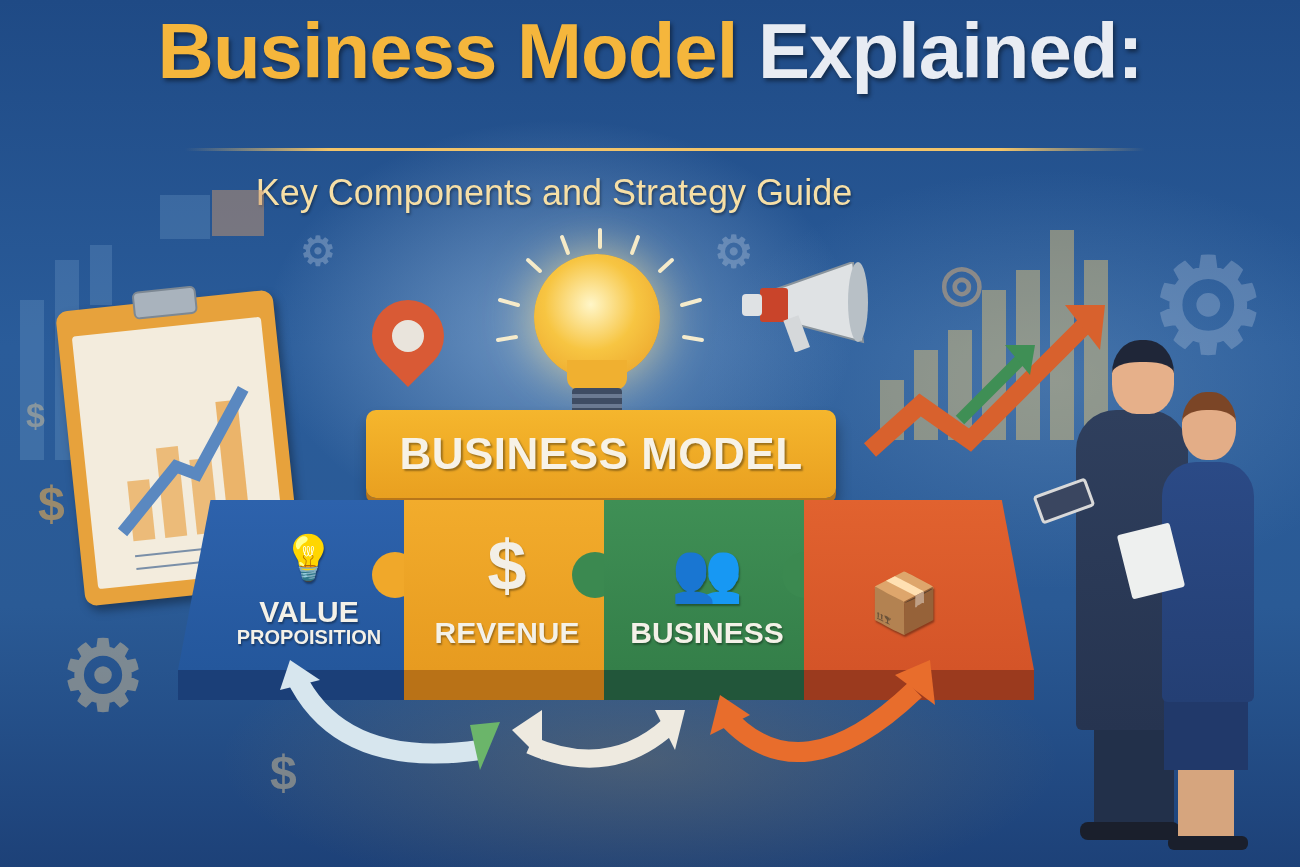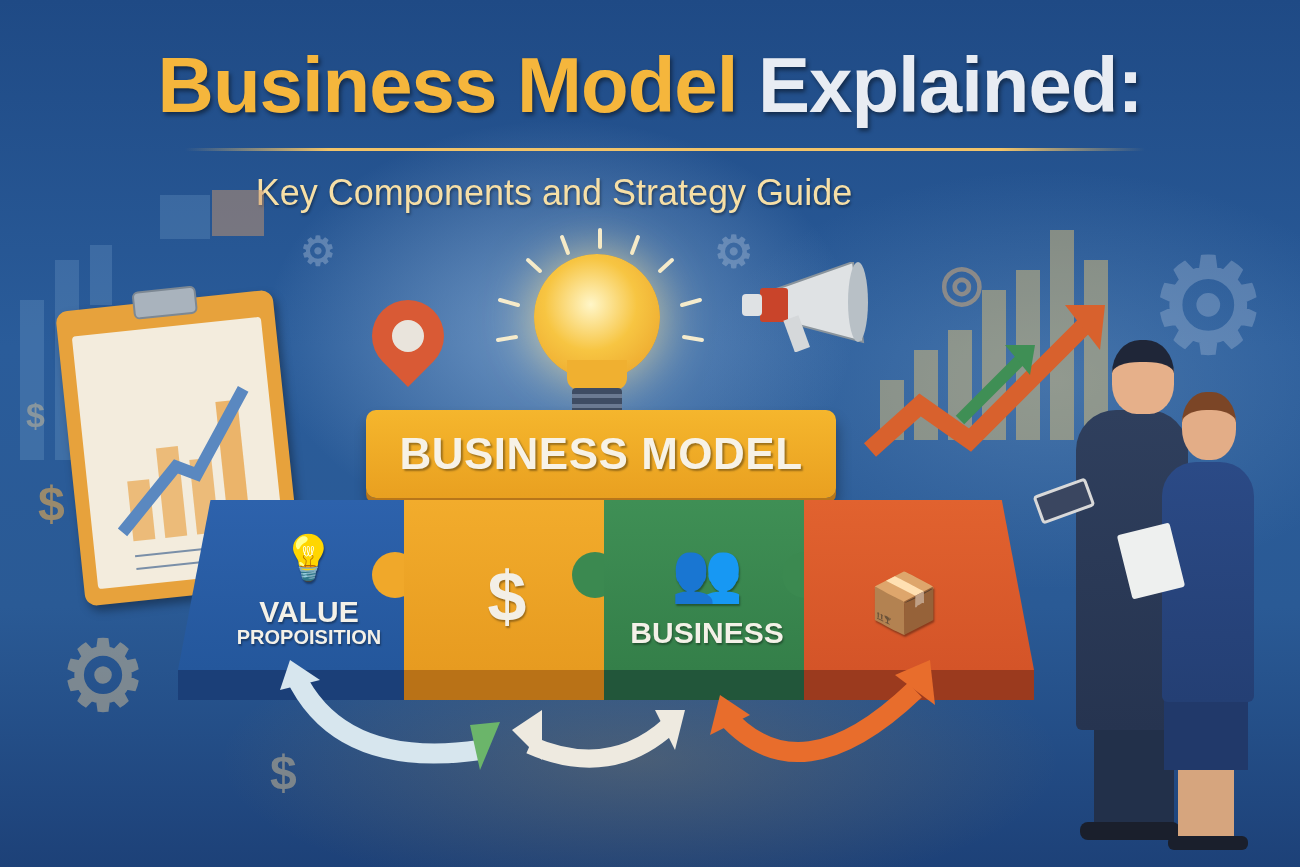--- a/index.html
+++ b/index.html
@@ -9,21 +9,21 @@
     font-family: "Liberation Sans", sans-serif;
     background:
       radial-gradient(ellipse 420px 300px at 560px 330px, rgba(170,200,230,0.55), rgba(0,0,0,0) 70%),
       radial-gradient(ellipse 500px 300px at 1050px 380px, rgba(120,160,200,0.35), rgba(0,0,0,0) 70%),
       radial-gradient(ellipse 600px 200px at 640px 760px, rgba(190,150,80,0.25), rgba(0,0,0,0) 70%),
       linear-gradient(180deg, #1f4a85 0%, #2a5c9a 40%, #2a5a95 70%, #1d4178 100%);
   }
   .abs { position: absolute; }
 
   
-  .title { left: 0; width: 1300px; top: 46px; text-align: center; font-size: 78px; font-weight: bold; letter-spacing: -1px; line-height: 1; text-shadow: 2px 3px 4px rgba(0,0,0,0.45); }
+  .title { left: 0; width: 1300px; top: 12px; text-align: center; font-size: 78px; font-weight: bold; letter-spacing: -1px; line-height: 1; text-shadow: 2px 3px 4px rgba(0,0,0,0.45); }
   .title .t1 { color: #f5b63c; }
   .title .t2 { color: #e8ecf3; }
   .rule { left: 185px; top: 148px; width: 960px; height: 3px; background: linear-gradient(90deg, rgba(240,190,90,0), #f2c46a 15%, #f2c46a 85%, rgba(240,190,90,0)); }
   .subtitle { left: 0; width: 1108px; top: 172px; text-align: center; font-size: 36px; color: #f6dfa6; text-shadow: 1px 2px 3px rgba(0,0,0,0.4); }
 
   
   .bgbar { background: rgba(140,180,220,0.22); }
   .ghost { color: rgba(210,190,150,0.5); font-weight: bold; }
 
   
@@ -177,20 +177,21 @@
   <div class="icon" style="font-size:44px;">💡</div>
   <div class="label">
     <div style="font-size:30px;">VALUE</div>
     <div class="small" style="font-size:20px;">PROPOISITION</div>
   </div>
 </div>
 <div class="abs knob" style="left:372px;top:552px;background:#f0a82a;"></div>
 
 <div class="abs piece p2">
   <div class="icon" style="font-size:70px;color:#f3efe6;">$</div>
+  <div class="label">REVENUE</div>
 </div>
 <div class="abs knob" style="left:572px;top:552px;background:#3b8950;"></div>
 
 <div class="abs piece p3">
   <div class="icon">👥</div>
   <div class="label">BUSINESS</div>
 </div>
 <div class="abs knob" style="left:782px;top:552px;background:#3b8950;"></div>
 
 <div class="abs piece p4">

